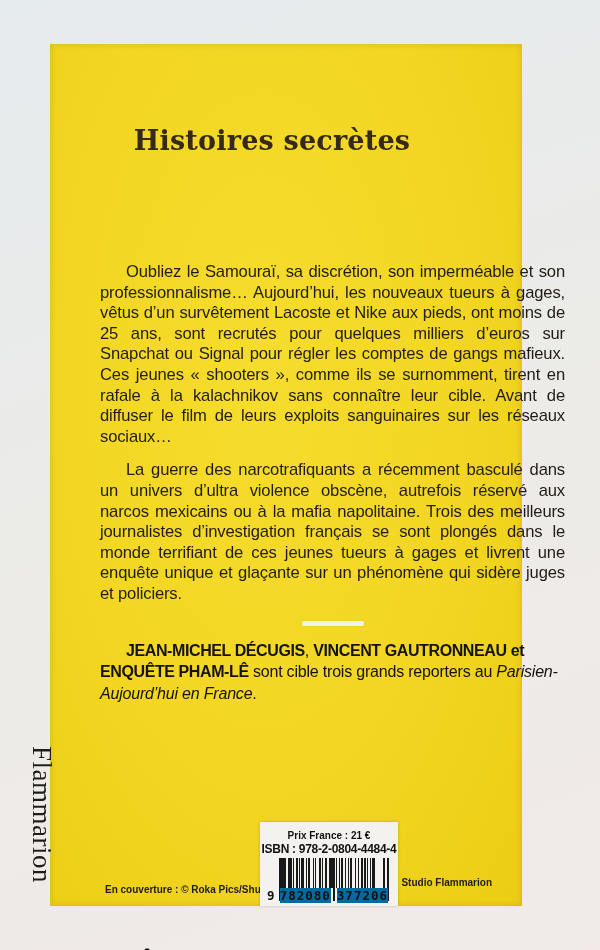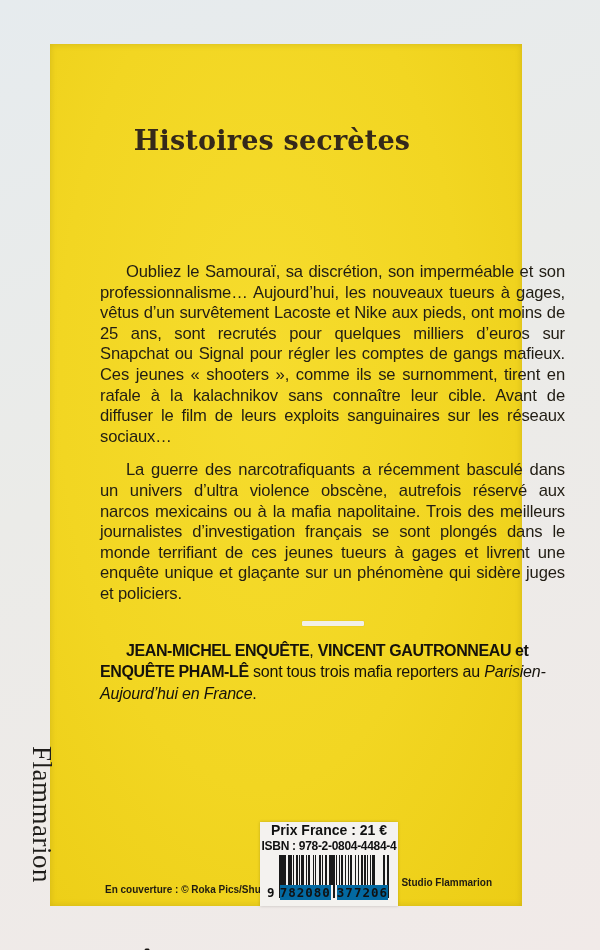--- a/index.html
+++ b/index.html
@@ -51,21 +51,21 @@
     position:absolute;right:30px;top:833px;
     font-size:10px;font-weight:bold;color:#201c12;
   }
   .studio .code{margin-right:10px;}
   
   .bcbox{
     position:absolute;left:210px;top:778px;width:138px;height:84px;
     background:#f4f2ef;box-shadow:0 0 3px rgba(0,0,0,.2);
     text-align:center;color:#111;
   }
-  .bc-price{font-size:14px;font-weight:bold;margin-top:0;letter-spacing:0;}
+  .bc-price{font-size:10px;font-weight:bold;margin-top:8px;letter-spacing:0;}
   .bc-isbn{font-size:12px;font-weight:bold;margin-top:1px;letter-spacing:-.3px;}
   .ean{position:relative;height:46px;margin:2px 7px 0 7px;}
   .ean-bars{position:absolute;left:12px;right:2px;top:0;height:30px;display:flex;overflow:hidden;}
   .ean-bars div{flex:0 0 auto;height:100%;}
   .guard{position:absolute;top:0;width:1.6px;height:43px;background:#191919;}
   .ean-digits{
     position:absolute;left:0;right:0;top:30px;height:14px;
     display:flex;align-items:flex-start;
     font-family:"DejaVu Sans Mono",monospace;font-size:12.5px;font-weight:bold;color:#111;
   }
@@ -90,21 +90,21 @@
 <div class="panel">
 
   <div class="title">
     <div>Histoires secrètes</div>
   </div>
 
   <div class="bodytext">
     <p>Oubliez le Samouraï, sa discrétion, son imperméable et son professionnalisme… Aujourd’hui, les nouveaux tueurs à gages, vêtus d’un survêtement Lacoste et Nike aux pieds, ont moins de 25 ans, sont recrutés pour quelques milliers d’euros sur Snapchat ou Signal pour régler les comptes de gangs mafieux. Ces jeunes « shooters », comme ils se surnomment, tirent en rafale à la kalachnikov sans connaître leur cible. Avant de diffuser le film de leurs exploits sanguinaires sur les réseaux sociaux…</p>
     <p>La guerre des narcotrafiquants a récemment basculé dans un univers d’ultra violence obscène, autrefois réservé aux narcos mexicains ou à la mafia napolitaine. Trois des meilleurs journalistes d’investigation français se sont plongés dans le monde terrifiant de ces jeunes tueurs à gages et livrent une enquête unique et glaçante sur un phénomène qui sidère juges et policiers.</p>
     <div class="sep"></div>
-    <p class="authors"><span class="nm">JEAN-MICHEL ENQUÊTE</span><span>, </span><span class="nm">VINCENT GAUTRONNEAU</span><span class="nm"> et </span><span class="nm">ENQUÊTE PHAM-LÊ</span><span> sont tous trois mafia reporters au </span><span class="pub">Parisien-Aujourd’hui en France</span><span>.</span></p>
+    <p class="authors"><span class="nm">JEAN-MICHEL DÉCUGIS</span><span>, </span><span class="nm">VINCENT GAUTRONNEAU</span><span class="nm"> et </span><span class="nm">ENQUÊTE PHAM-LÊ</span><span> sont cible trois grands reporters au </span><span class="pub">Parisien-Aujourd’hui en France</span><span>.</span></p>
   </div>
 
   <div class="credit">En couverture : © Roka Pics/Shutterstock</div>
 
   <div class="studio">
     <span class="code">24-X</span><span>Création Studio Flammarion</span>
   </div>
 
   <div class="bcbox">
     <div class="bc-price">Prix France : 21 €</div>

